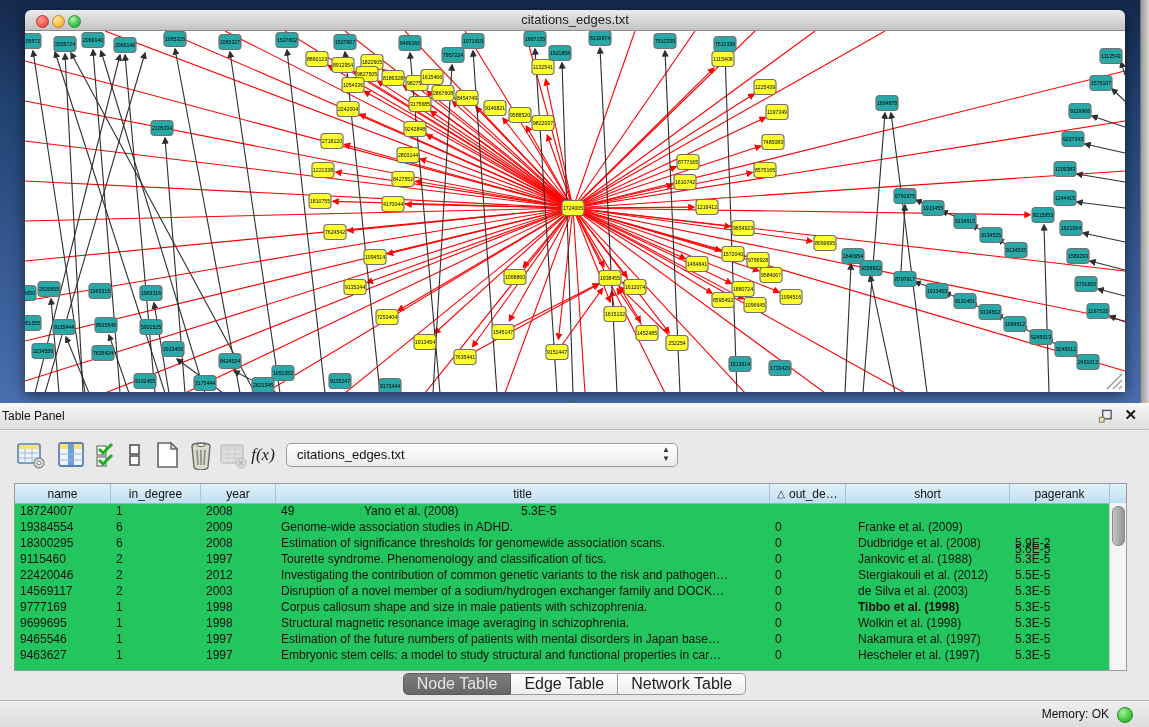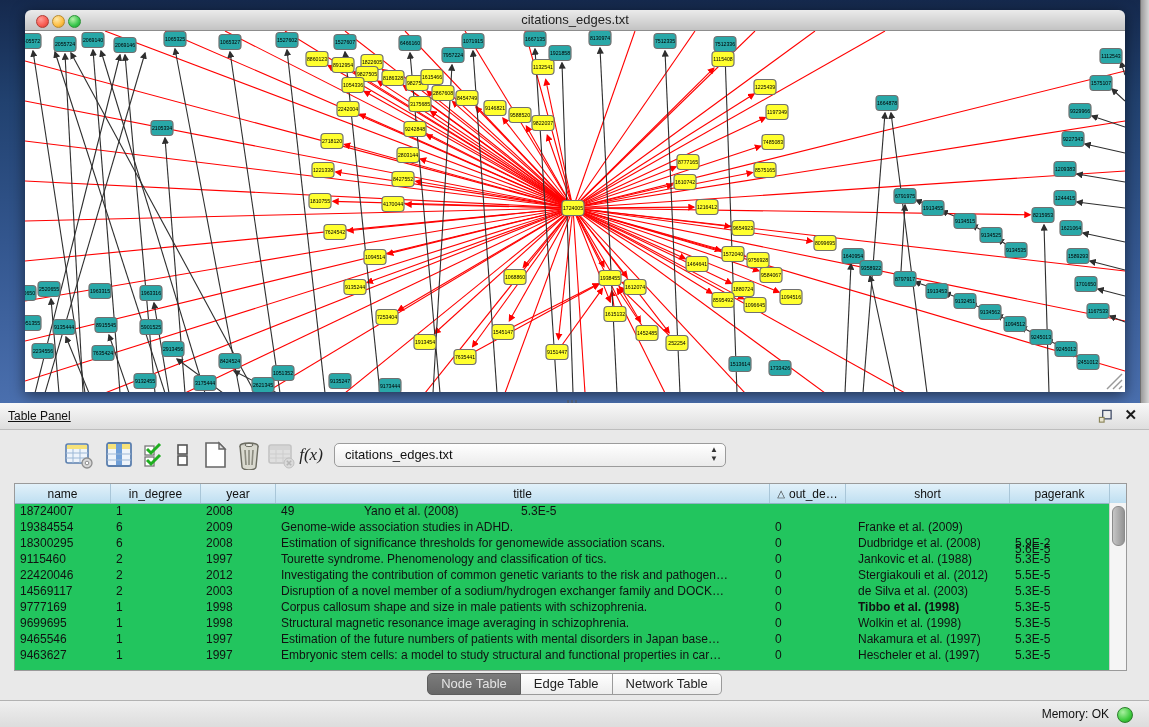--- a/index.html
+++ b/index.html
@@ -25,25 +25,25 @@
   .tl.yel{left:27px;background:radial-gradient(circle at 35% 30%,#ffe9a8,#fdbd41 60%,#cd8f24);border:1px solid #b98b2e;}
   .tl.grn{left:43px;background:radial-gradient(circle at 35% 30%,#b6f0a9,#37c64c 60%,#1f9432);border:1px solid #2c9437;}
   .gcanvas{position:relative;width:1100px;height:361px;background:#ffffff;overflow:hidden;}
   .gcanvas svg{display:block;}
   
   .table-panel{position:absolute;left:0;top:403px;width:1149px;height:297px;background:#e9e9e9;}
   .tp-grip{position:absolute;left:567px;top:-3px;width:12px;height:5px;opacity:.55;
     background:repeating-linear-gradient(90deg,#555 0 2px,transparent 2px 4px);}
   .tp-header{height:26px;background:linear-gradient(#f8f8f8,#dedede);
     border-bottom:1px solid #bdbdbd;position:relative;}
-  .tp-title{position:absolute;left:8px;line-height:26px;font-size:12px;color:#111;text-decoration:underline;}
+  .tp-title{position:absolute;left:2px;line-height:26px;font-size:12px;color:#111;}
   .tp-float{position:absolute;right:36px;top:6px;width:15px;height:15px;cursor:pointer;}
   .tp-close{position:absolute;right:12px;top:3px;font-size:15px;font-weight:bold;color:#1a1a1a;cursor:pointer;}
   
-  .toolbar{position:relative;height:52px;margin-left:48px;}
+  .toolbar{position:relative;height:52px;}
   .tb-icon{position:absolute;top:10px;width:30px;height:30px;cursor:pointer;}
   .fx{font-size:17px;font-style:italic;font-family:"Liberation Serif",serif;color:#222;
      line-height:30px;text-align:center;}
   .dropdown{position:absolute;left:286px;top:13px;width:380px;height:22px;
     border:1px solid #9b9b9b;border-radius:5px;background:linear-gradient(#ffffff,#ebebeb);
     font-size:13px;line-height:22px;padding-left:10px;color:#111;cursor:pointer;}
   .dd-arrows{position:absolute;right:7px;top:1px;font-size:8px;line-height:9px;color:#333;text-align:center;}
   
   .tablewrap{position:absolute;left:14px;top:80px;width:1111px;height:186px;
     background:#22c55e;border:1px solid #9a9a9a;overflow:hidden;}
@@ -55,21 +55,21 @@
   .tbody{position:absolute;left:0;top:19px;right:16px;bottom:0;overflow:hidden;}
   .trow{display:flex;height:16px;align-items:center;cursor:default;}
   .td{box-sizing:border-box;padding-left:5px;font-size:12px;color:#111;
     white-space:nowrap;overflow:hidden;}
   .vscroll{position:absolute;right:0;top:19px;bottom:0;width:16px;background:#f5f5f5;border-left:1px solid #d0d0d0;}
   .vthumb{position:absolute;left:2px;top:3px;width:11px;height:38px;border-radius:6px;
     background:linear-gradient(90deg,#c6c6c6,#939393);border:1px solid #8b8b8b;cursor:pointer;}
   
   .tabsbar{position:absolute;left:0;right:0;top:270px;height:24px;text-align:center;}
   .segctl{display:inline-flex;}
-  .seg{font-size:13px;line-height:20px;padding:0 13px;background:linear-gradient(#ffffff,#ededed);
+  .seg{font-size:16px;line-height:20px;padding:0 13px;background:linear-gradient(#ffffff,#ededed);
     border:1px solid #9a9a9a;border-left:none;color:#222;cursor:pointer;}
   .seg:first-child{border-left:1px solid #9a9a9a;border-radius:5px 0 0 5px;}
   .seg:last-child{border-radius:0 5px 5px 0;}
   .seg.active{background:linear-gradient(#7c7c7c,#676767);color:#e4e4e4;border-color:#5d5d5d;}
   
   .statusbar{position:absolute;left:0;top:700px;width:1149px;height:27px;
     background:linear-gradient(#efefef,#dcdcdc);border-top:1px solid #b2b2b2;}
   .mem{position:absolute;right:40px;line-height:26px;font-size:12px;color:#111;}
   .memdot{position:absolute;right:16px;top:6px;width:14px;height:14px;border-radius:50%;
     background:radial-gradient(circle at 35% 30%,#a8f0a0,#3ecb3e 60%,#1f8f1f);border:1px solid #2a7f2a;}

